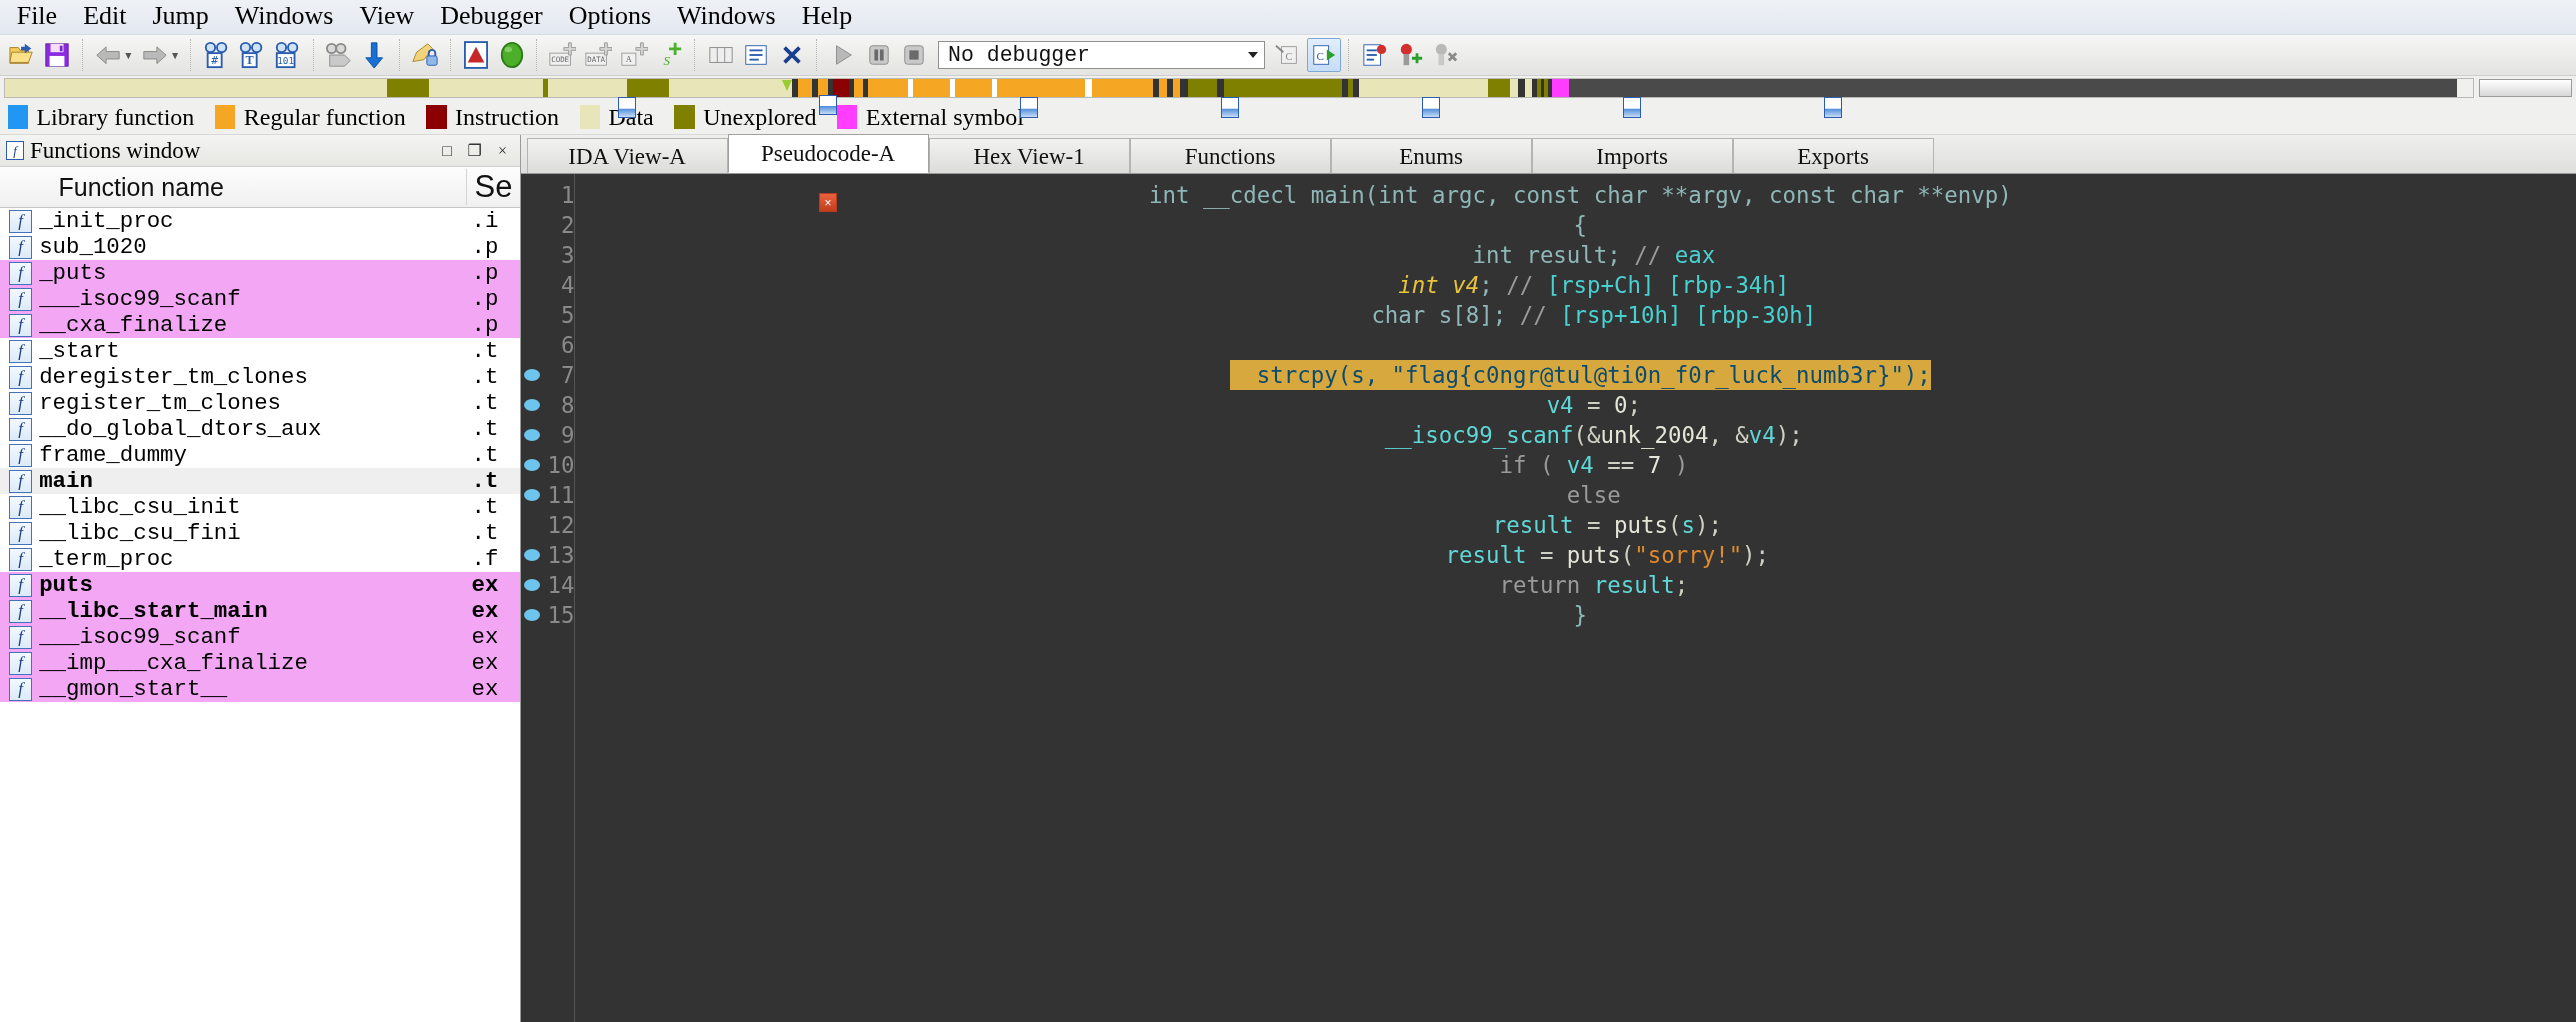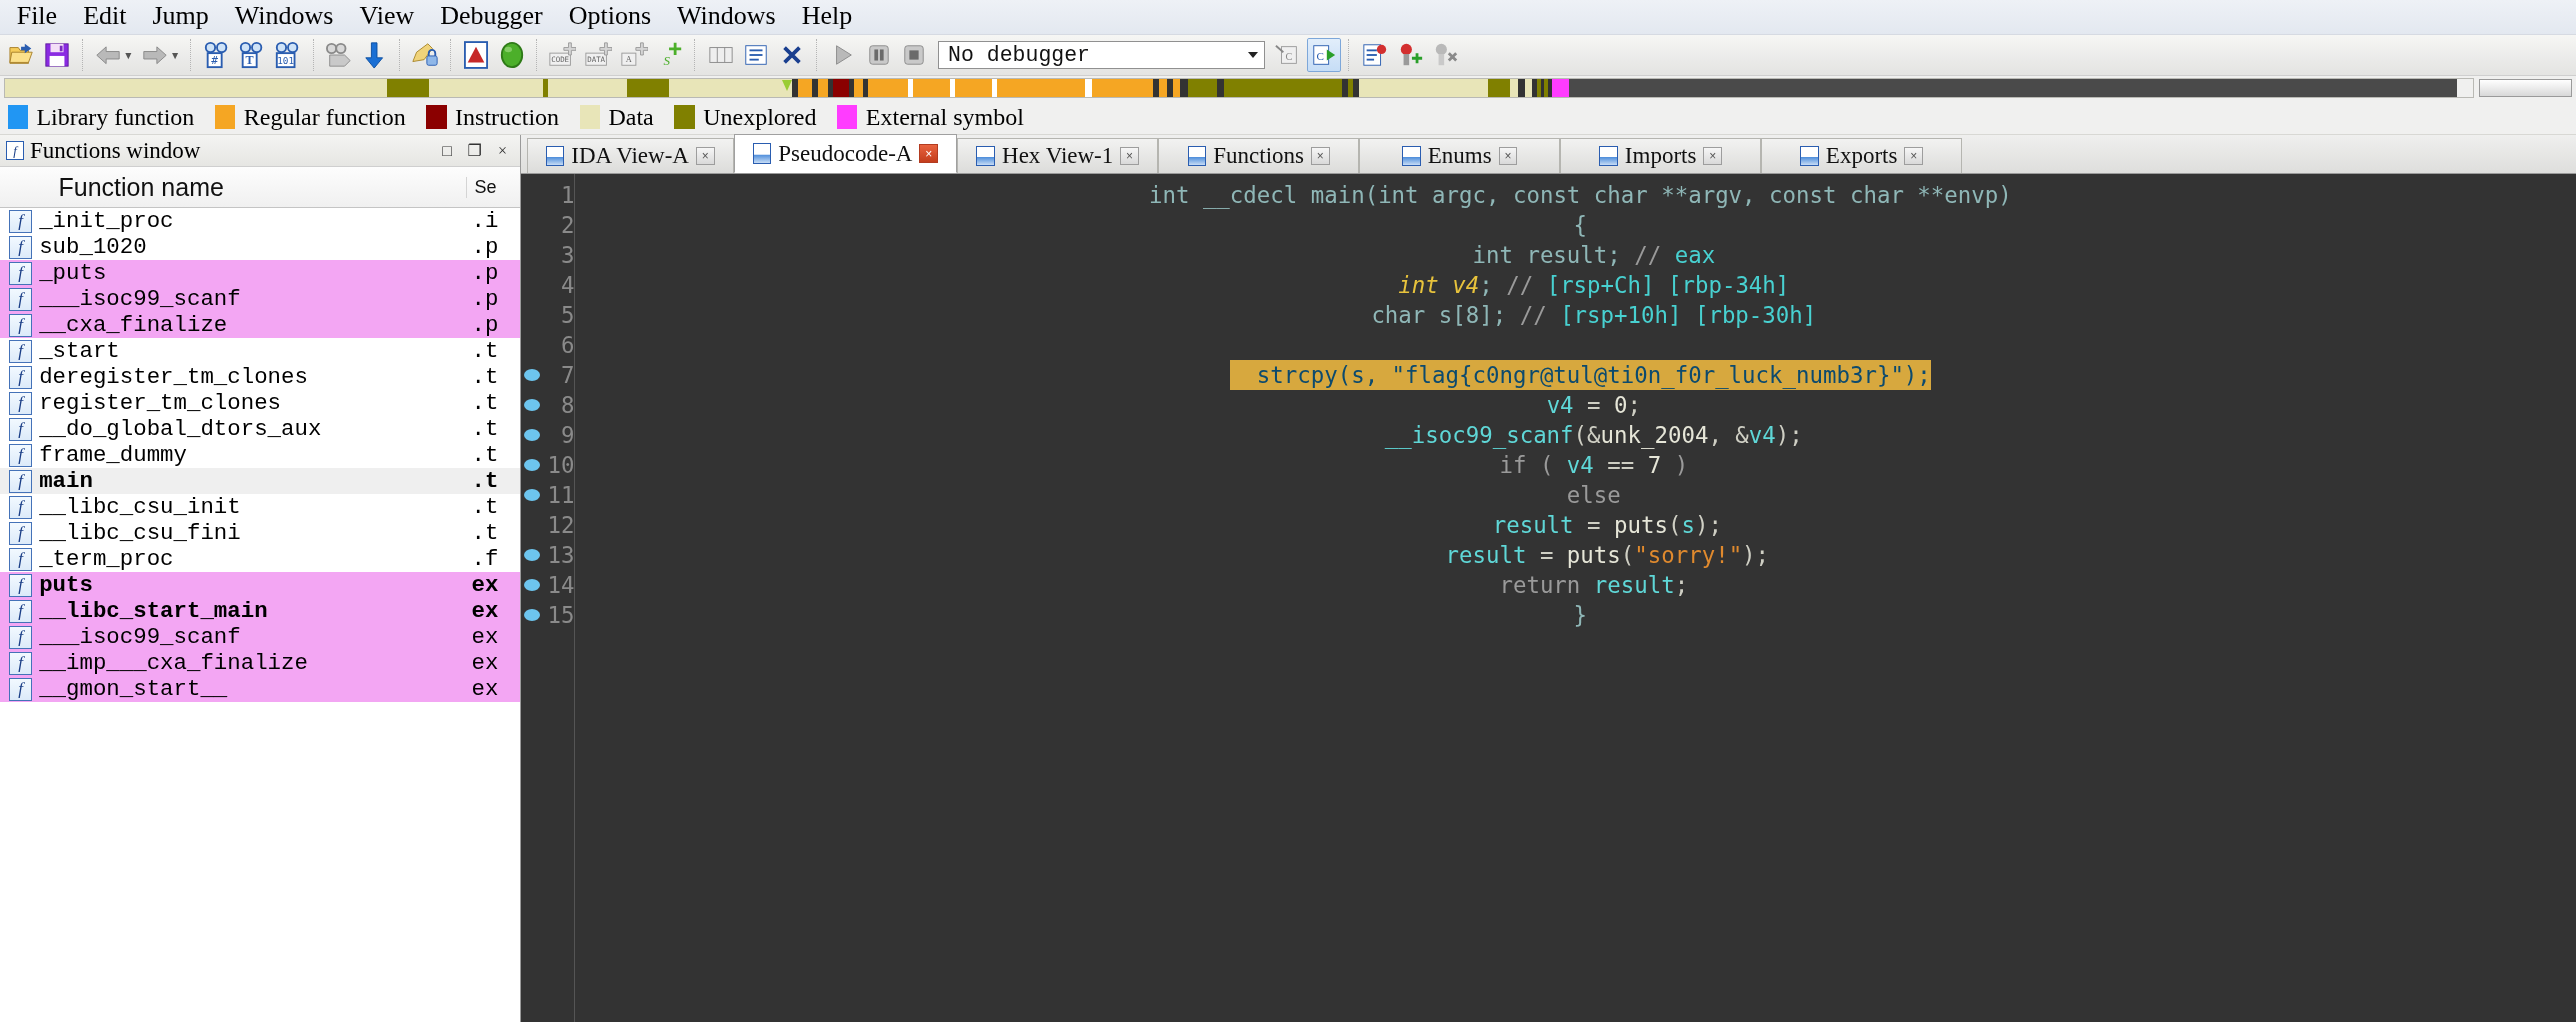--- a/index.html
+++ b/index.html
@@ -172,21 +172,21 @@
   .fw-col-name {
     flex: 1;
     font-size: 25px;
     font-family: "Liberation Sans", sans-serif;
     color:#111;
     padding-left: 20.5px;
     margin-left: 38px;
   }
   .fw-col-seg {
     width: 54px;
-    font-size: 18px;
+    font-size: 31px;
     font-family: "Liberation Sans", sans-serif;
     color:#111;
     border-left: 0.9px solid #d4d4d4;
     padding-left: 7.5px;
     overflow: hidden;
   }
   .fw-list { flex: 1; overflow: hidden; background:#fff; }
   .fw-row {
     height: 26px;
     display: flex;
@@ -234,29 +234,30 @@
     align-items: flex-end;
     border-bottom: 0.9px solid #9a9a9a;
     padding-left: 5.6px;
   }
   .tab {
     height: 35px;
     min-width: 201px;
     display: flex;
     align-items: center;
     justify-content: center;
-    gap: 7px;
+    gap: 26px;
     background: linear-gradient(to bottom,#f2f2f1,#dcdcda);
     border: 0.9px solid #b5b5b0;
     border-bottom: none;
     padding: 0 18px;
     font-size: 23px;
     font-family: "Liberation Serif", serif;
     color: #111;
     position: relative;
+    flex-direction: column;
   }
   .tab.active {
     background: #ffffff;
     height: 39px;
     border: 0.9px solid #a0a0a0;
     border-bottom: 0.9px solid #ffffff;
     z-index: 2;
     margin-top: 16px;
   }
   .tab-icon {

